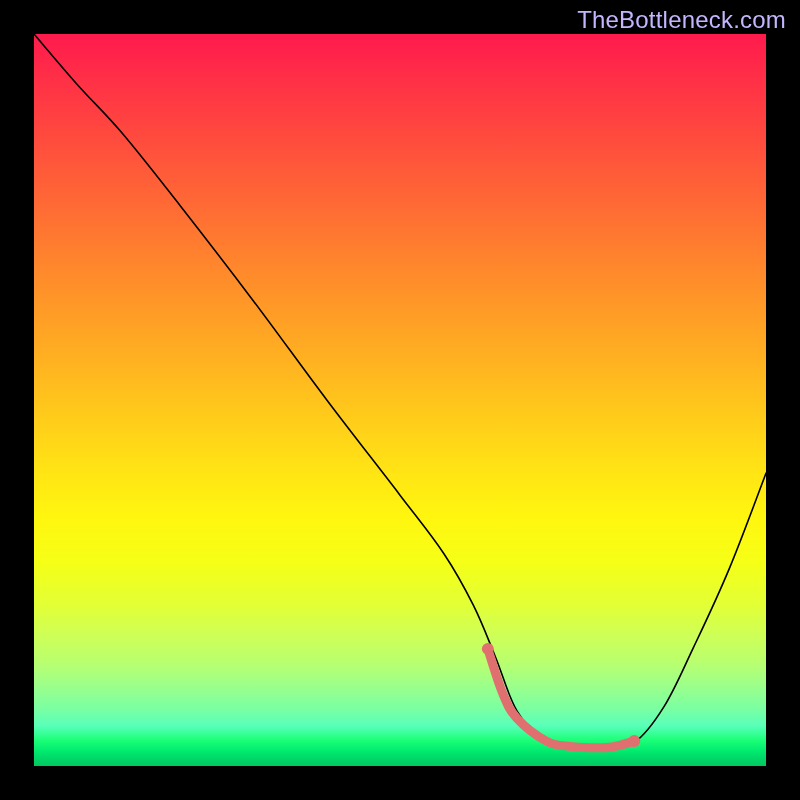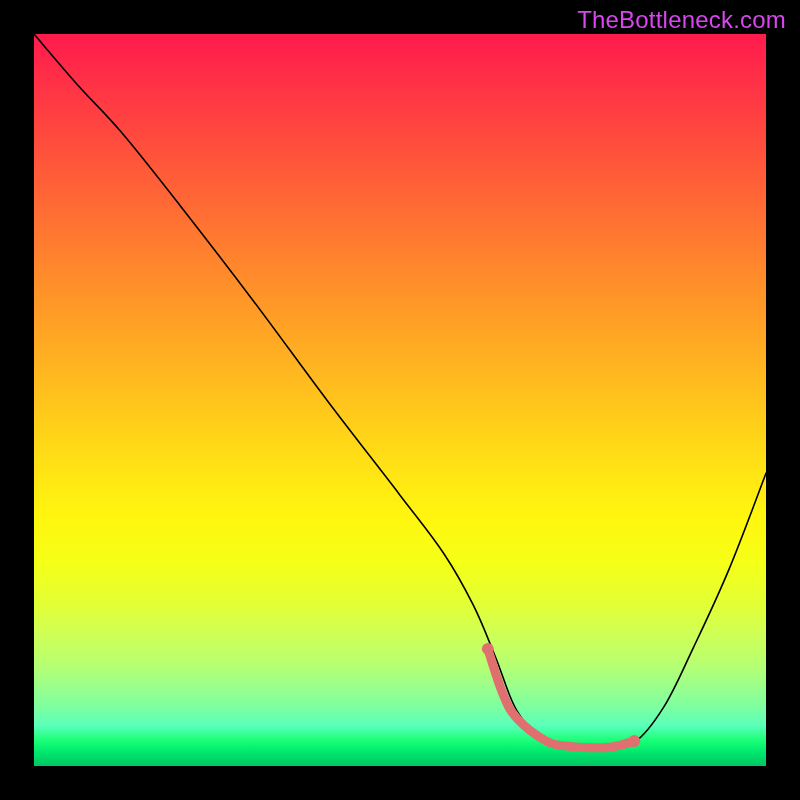--- a/index.html
+++ b/index.html
@@ -10,21 +10,21 @@
     height: 800px;
     background: #000;
   }
   .watermark {
     position: absolute;
     top: 6px;
     right: 14px;
     font-family: Arial, Helvetica, sans-serif;
     font-size: 24px;
     font-weight: 400;
-    color: #d946ef;
+    color: #c4b5fd;
     letter-spacing: 0.2px;
     z-index: 10;
   }
   .plot-area {
     position: absolute;
     left: 34px;
     top: 34px;
     width: 732px;
     height: 732px;
     overflow: hidden;

